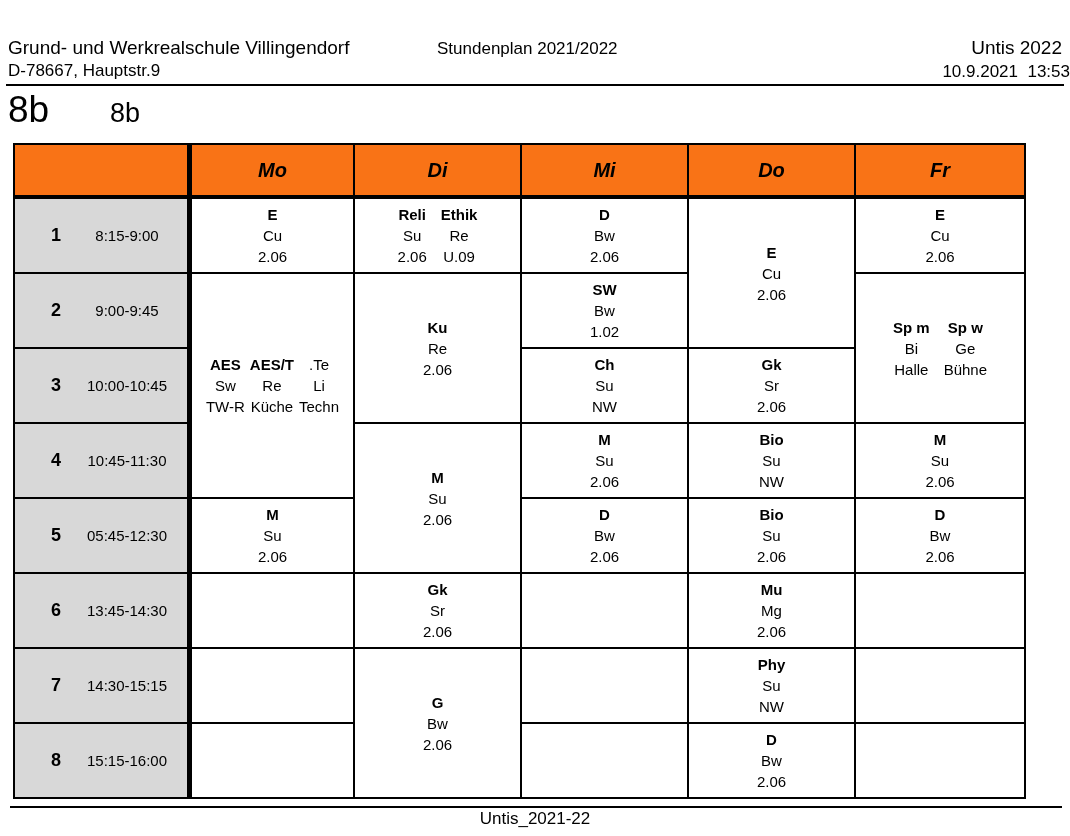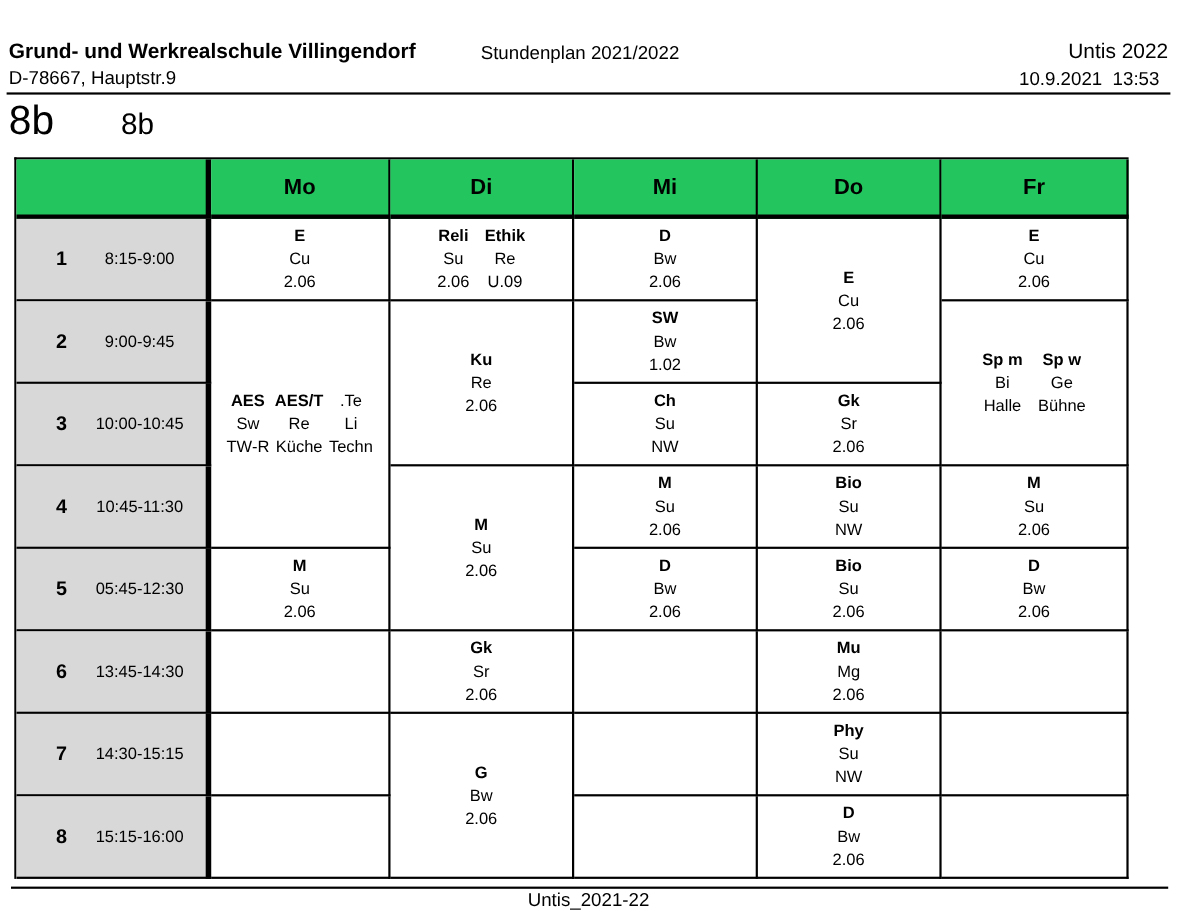--- a/index.html
+++ b/index.html
@@ -4,42 +4,42 @@
 <style>
   html,body{margin:0;padding:0;}
   body{
     width:1070px;height:836px;position:relative;
     background:#ffffff;color:#000;
     font-family:"Liberation Sans","DejaVu Sans",sans-serif;
     overflow:hidden;
   }
   .abs{position:absolute;}
   
-  .school-name{left:8px;top:37px;font-size:19px;font-weight:bold;white-space:pre;}
+  .school-name{left:8px;top:37px;font-size:19px;font-weight:normal;white-space:pre;}
   .plan-title{left:437px;top:39px;font-size:17px;white-space:pre;}
   .product{right:8px;top:37px;font-size:19px;font-weight:normal;white-space:pre;}
   .address{left:8px;top:61px;font-size:17px;white-space:pre;}
-  .print-datetime{right:16px;top:62px;font-size:17px;white-space:pre;}
+  .print-datetime{right:0;top:62px;font-size:17px;white-space:pre;}
   .header-rule{left:6px;right:6px;top:84px;height:2px;background:#000;}
   .class-large{left:8px;top:90px;font-size:37px;line-height:1.1;}
   .class-small{left:110px;top:99px;font-size:27px;line-height:1.1;}
   
   #timetable{
     left:13px;top:143px;
     display:grid;
     grid-template-columns:177px 163px 167px 167px 167px 170px;
     grid-template-rows:54px repeat(8,75px);
     border-top:2px solid #000;border-left:2px solid #000;
   }
   .tcell{
     box-sizing:border-box;
     border-right:2px solid #000;border-bottom:2px solid #000;
     display:flex;align-items:center;justify-content:center;
   }
-  .hdr{border-bottom-width:4px;background:#22c55e;}
+  .hdr{border-bottom-width:4px;background:#f97316;font-style:italic;}
   .corner{border-right-width:5px;}
   .day-header{font-size:20px;font-weight:bold;}
   .time-cell{
     background:#d8d8d8;border-right-width:5px;
     justify-content:flex-start;padding-left:20px;
   }
   .period-num{width:42px;text-align:center;font-size:18px;font-weight:bold;}
   .period-time{flex:1;text-align:center;font-size:15px;padding-right:10px;}
   .lesson{gap:14px;}
   .lesson.g3{gap:5px;}

